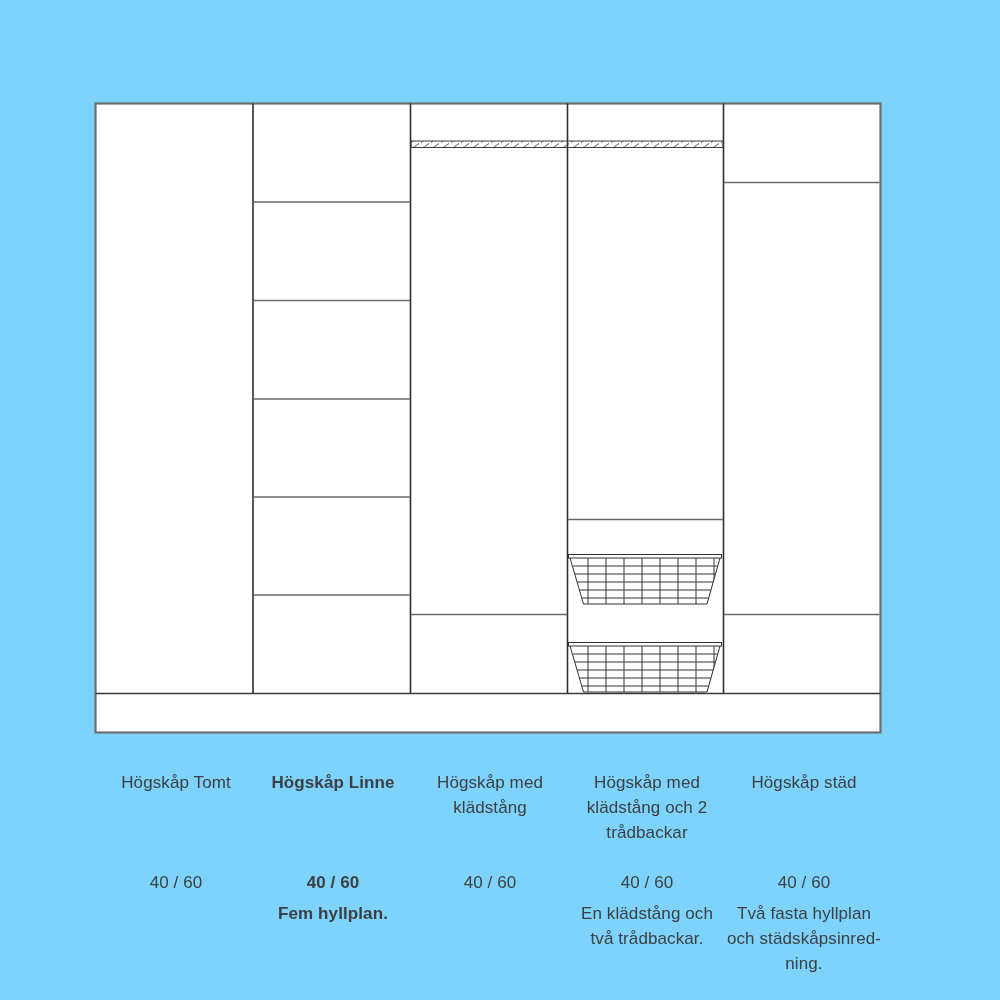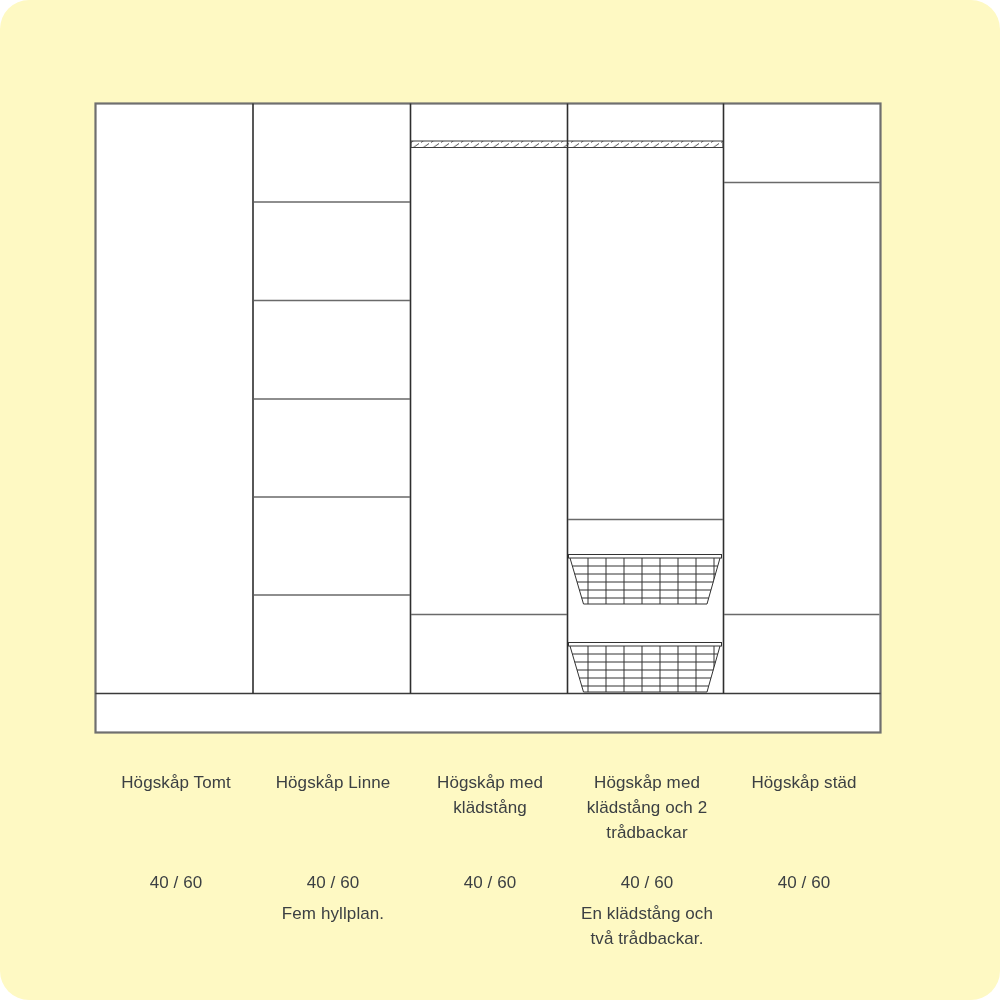--- a/index.html
+++ b/index.html
@@ -1,41 +1,40 @@
 <!DOCTYPE html>
 <html><head>
 <meta charset="utf-8">
 <style>
   html,body{margin:0;padding:0;background:#ffffff;}
   .page{
     position:relative;
     width:1000px;height:1000px;
-    background:#fef9c3;
+    background:#7dd3fc;
     font-family:"Liberation Sans",sans-serif;
     overflow:hidden;
-    border-radius:29px;
   }
   .drawing{
     position:absolute;top:0;left:0;
   }
   .cap{
     position:absolute;
     width:214px;
     text-align:center;
     color:#3c4043;
     font-size:17px;
     line-height:25px;
     white-space:pre;
     letter-spacing:0.1px;
   }
   .cap.title{top:770px;}
   .cap.size{top:870px;}
   .cap.desc{top:901px;text-align:center;}
   .c1{left:69px;}
-  .c2{left:226px;}
+  .c2{left:226px;font-weight:bold;}
   .c3{left:383px;}
   .c4{left:540px;}
   .c5{left:697px;}
 </style>
 </head>
 <body>
 
 <div class="page">
 
   <svg class="drawing" width="1000" height="760" viewBox="0 0 1000 760" xmlns="http://www.w3.org/2000/svg">
@@ -104,14 +103,17 @@
 
   <div class="cap title c4">Högskåp med
 klädstång och 2
 trådbackar</div>
   <div class="cap size  c4">40 / 60</div>
   <div class="cap title c5">Högskåp städ</div>
 
   <div class="cap desc  c4">En klädstång och
 två trådbackar.</div>
   <div class="cap size  c5">40 / 60</div>
+  <div class="cap desc  c5">Två fasta hyllplan
+och städskåpsinred-
+ning.</div>
 
 </div>
 
 </body></html>

